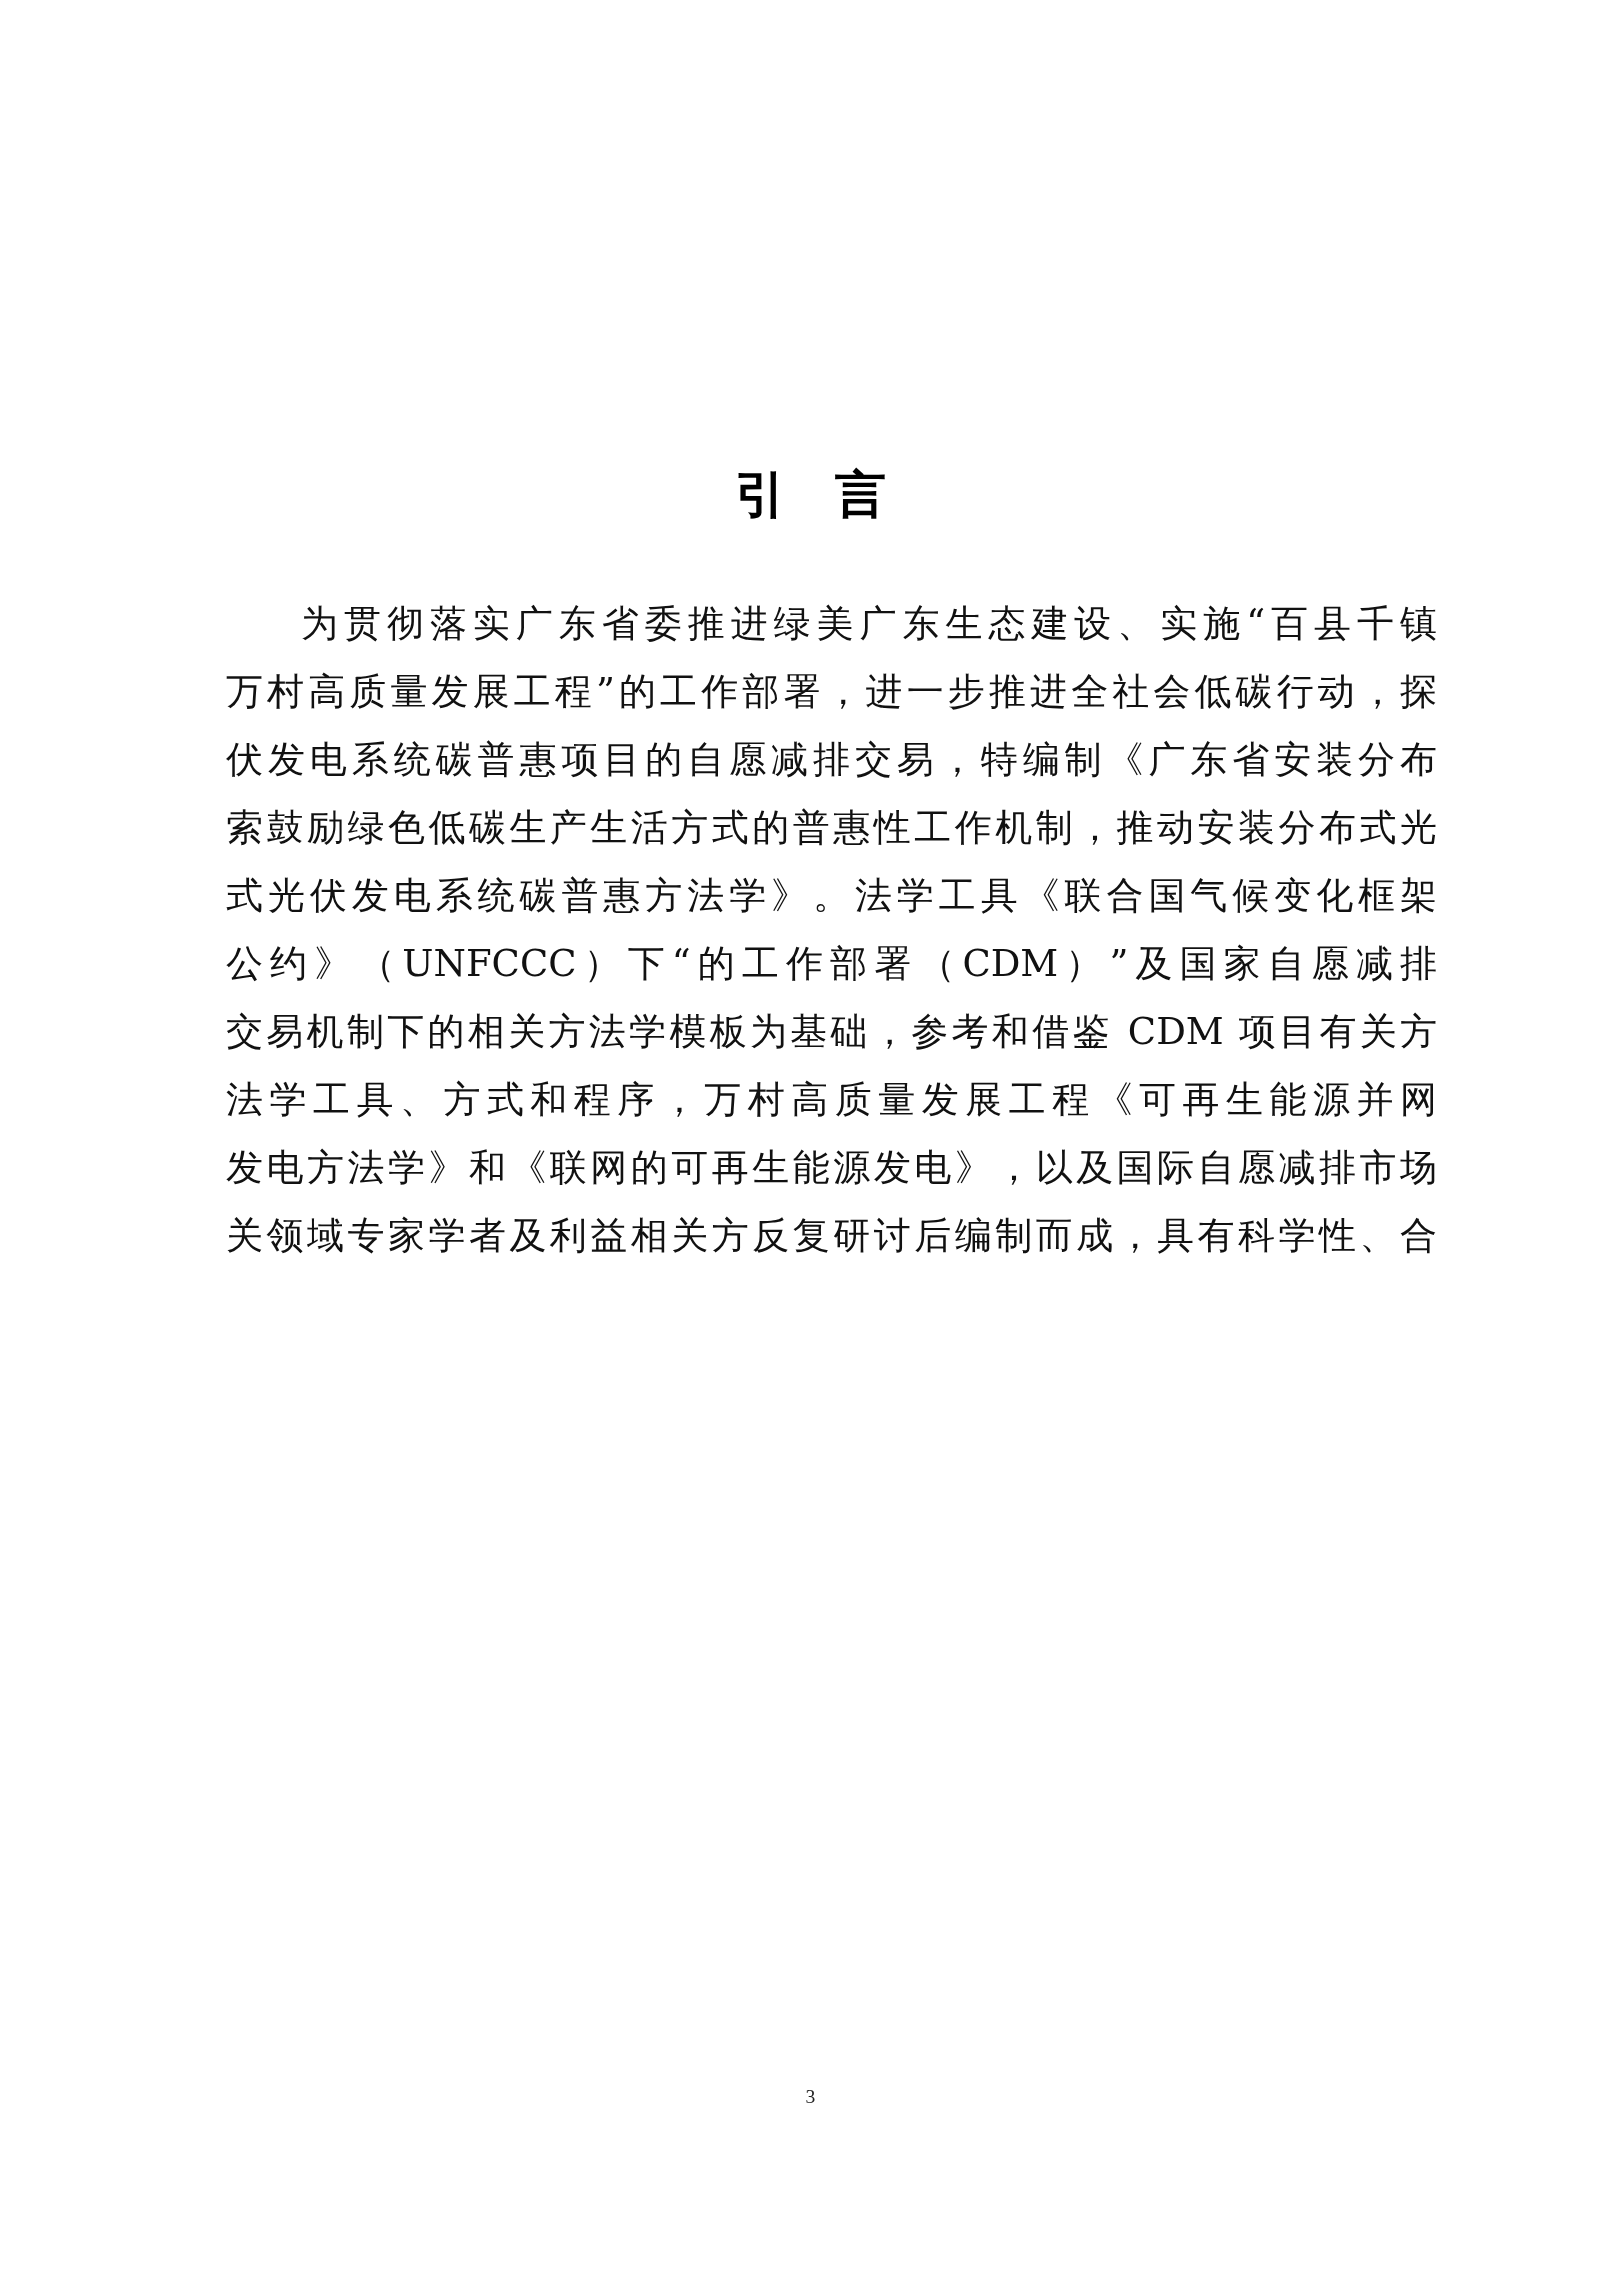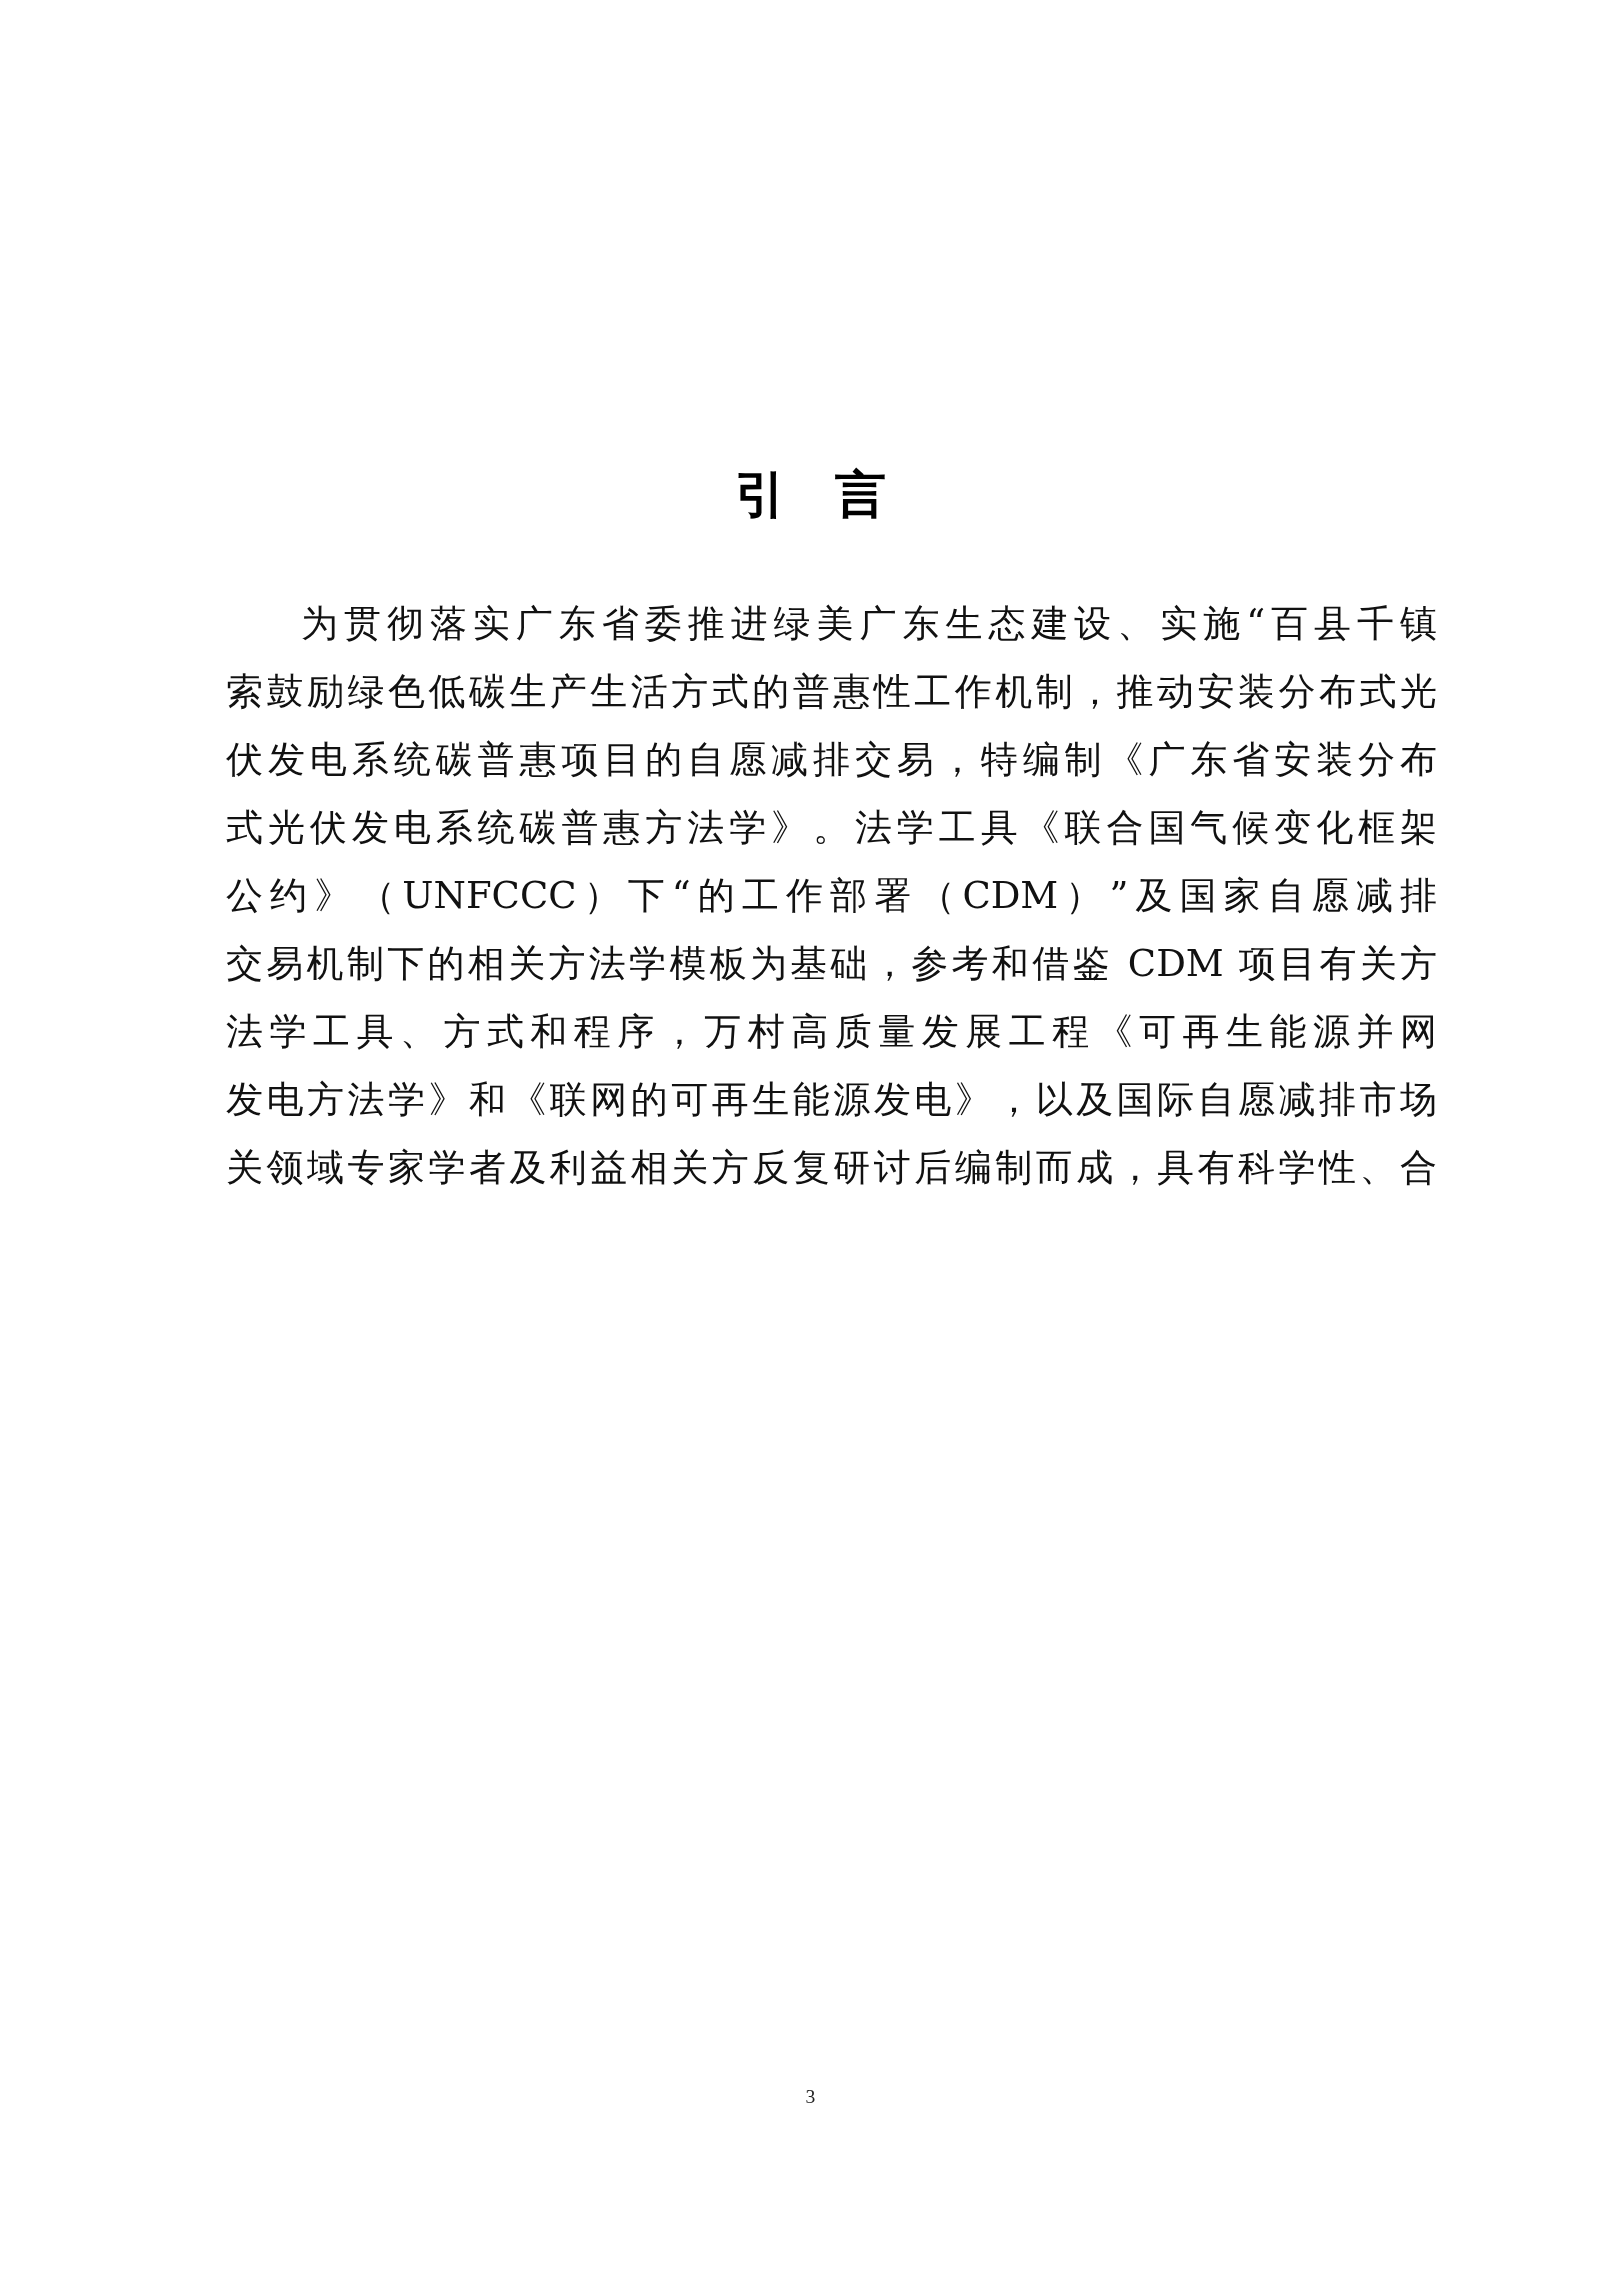--- a/index.html
+++ b/index.html
@@ -71,22 +71,23 @@
 </style>
 </head>
 <body>
 
 <div class="page">
 
   <div class="title">引言</div>
 
   <div class="body-text">
     <span class="line indent">为贯彻落实广东省委推进绿美广东生态建设、实施“百县千镇</span>
+    <span class="line">万村高质量发展工程”的工作部署，进一步推进全社会低碳行动，探</span>
+    <span class="line">伏发电系统碳普惠项目的自愿减排交易，特编制《广东省安装分布</span>
     <span class="line">索鼓励绿色低碳生产生活方式的普惠性工作机制，推动安装分布式光</span>
-    <span class="line">伏发电系统碳普惠项目的自愿减排交易，特编制《广东省安装分布</span>
     <span class="line">式光伏发电系统碳普惠方法学》。法学工具《联合国气候变化框架</span>
     <span class="line">公约》（UNFCCC）下“的工作部署（CDM）”及国家自愿减排</span>
     <span class="line">交易机制下的相关方法学模板为基础，参考和借鉴 CDM 项目有关方</span>
     <span class="line">法学工具、方式和程序，万村高质量发展工程《可再生能源并网</span>
     <span class="line">发电方法学》和《联网的可再生能源发电》，以及国际自愿减排市场</span>
     <span class="line">关领域专家学者及利益相关方反复研讨后编制而成，具有科学性、合</span>
   </div>
 
   <div class="page-number">3</div>
 

